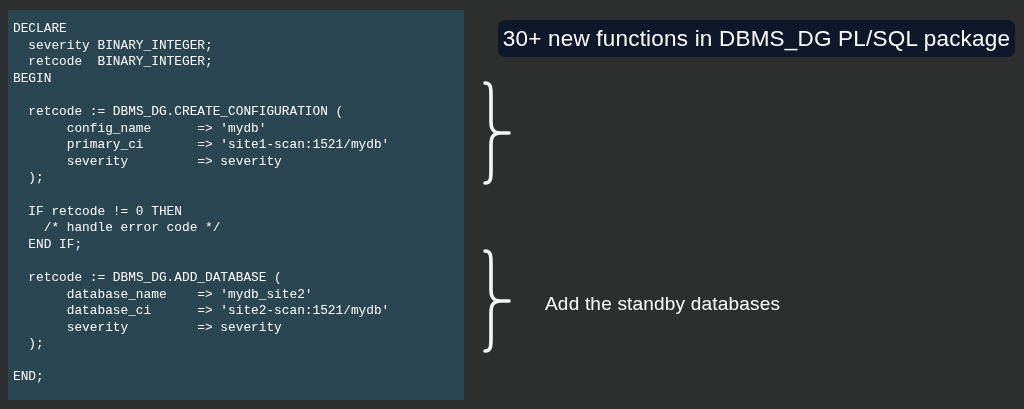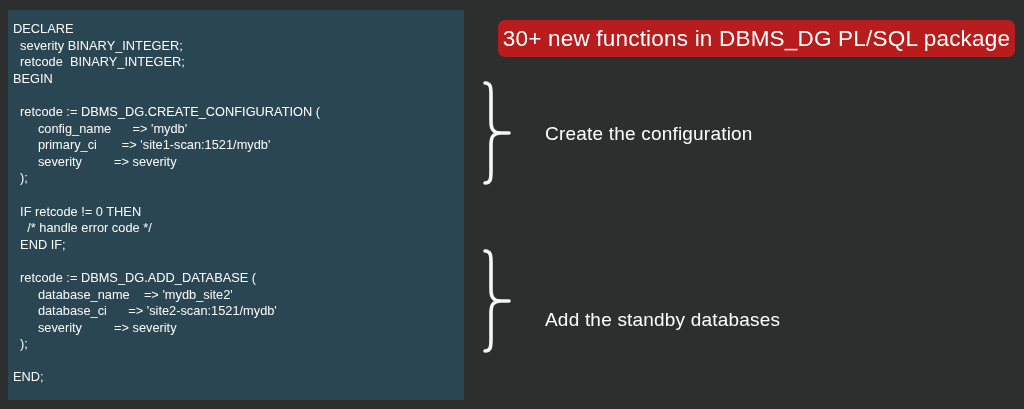--- a/index.html
+++ b/index.html
@@ -12,67 +12,66 @@
   }
   
   .code-panel{
     position:absolute;left:8px;top:10px;
     width:456px;height:390px;
     background:#2a4652;
     box-sizing:border-box;
   }
   .code-block{
     margin:0;padding:11px 0 0 5px;
-    font-family:Liberation Sans, sans-serif;
+    font-family:Liberation Mono, monospace;
     font-size:12.8px;line-height:16.6px;
     color:#fbfbfb;
     white-space:pre;
   }
   .code-line{min-height:16.6px;white-space:pre;}
   .code-line .kw{color:#ffffff;}
   
   .banner{
     position:absolute;left:498px;top:20px;
     width:517px;height:37px;
-    background:#b91c1c;border-radius:7px;
+    background:#0f172a;border-radius:7px;
     display:flex;align-items:center;justify-content:center;
     color:#ffffff;font-size:22.5px;letter-spacing:0.2px;
   }
   
   .brace{position:absolute;width:34px;height:106px;}
   .brace-1{left:478px;top:80px;}
   .brace-2{left:478px;top:248px;}
   .brace svg{display:block;width:34px;height:106px;}
   .annotation-label{
     position:absolute;left:545px;transform:translateY(-50%);
     color:#ffffff;font-size:19px;letter-spacing:0.2px;white-space:nowrap;
   }
   .annotation-label-1{top:134px;}
-  .annotation-label-2{top:320px;text-align:center;}
+  .annotation-label-2{top:304px;text-align:center;}
 </style>
 </head>
 <body>
 
 <div class="slide">
 
   <div class="code-panel">
     <pre class="code-block"><div class="code-line"><span>DECLARE</span></div><div class="code-line"><span>  severity BINARY_INTEGER;</span></div><div class="code-line"><span>  retcode  BINARY_INTEGER;</span></div><div class="code-line"><span>BEGIN</span></div><div class="code-line"></div><div class="code-line"><span>  retcode := </span><span class="kw">DBMS_DG.CREATE_CONFIGURATION</span><span> (</span></div><div class="code-line"><span>       config_name      =&gt; 'mydb'</span></div><div class="code-line"><span>       primary_ci       =&gt; 'site1-scan:1521/mydb'</span></div><div class="code-line"><span>       severity         =&gt; severity</span></div><div class="code-line"><span>  );</span></div><div class="code-line"></div><div class="code-line"><span>  IF retcode != 0 THEN</span></div><div class="code-line"><span>    /* handle error code */</span></div><div class="code-line"><span>  END IF;</span></div><div class="code-line"></div><div class="code-line"><span>  retcode := </span><span class="kw">DBMS_DG.ADD_DATABASE</span><span> (</span></div><div class="code-line"><span>       database_name    =&gt; 'mydb_site2'</span></div><div class="code-line"><span>       database_ci      =&gt; 'site2-scan:1521/mydb'</span></div><div class="code-line"><span>       severity         =&gt; severity</span></div><div class="code-line"><span>  );</span></div><div class="code-line"></div><div class="code-line"><span>END;</span></div></pre>
   </div>
 
   <div class="banner">
     <span>30+ new functions in DBMS_DG PL/SQL package</span>
   </div>
 
   <div class="brace brace-1">
     <svg viewBox="0 0 34 106" fill="none" xmlns="http://www.w3.org/2000/svg">
       <path d="M7 3 C13 3 13 8 13 15 L13 41 C13 49 15 52 21 53 C15 54 13 57 13 65 L13 91 C13 98 13 103 7 103" stroke="#f5f5f3" stroke-width="3.6" stroke-linecap="round" stroke-linejoin="round" fill="none"></path>
       <path d="M21 53 L31 53" stroke="#f5f5f3" stroke-width="3.6" stroke-linecap="round" fill="none"></path>
     </svg>
   </div>
-  <div class="annotation-label annotation-label-1">Create the configuration</div>
 
   <div class="brace brace-2">
     <svg viewBox="0 0 34 106" fill="none" xmlns="http://www.w3.org/2000/svg">
       <path d="M7 3 C13 3 13 8 13 15 L13 41 C13 49 15 52 21 53 C15 54 13 57 13 65 L13 91 C13 98 13 103 7 103" stroke="#f5f5f3" stroke-width="3.6" stroke-linecap="round" stroke-linejoin="round" fill="none"></path>
       <path d="M21 53 L31 53" stroke="#f5f5f3" stroke-width="3.6" stroke-linecap="round" fill="none"></path>
     </svg>
   </div>
   <div class="annotation-label annotation-label-2">Add the standby databases</div>
 
 </div>

